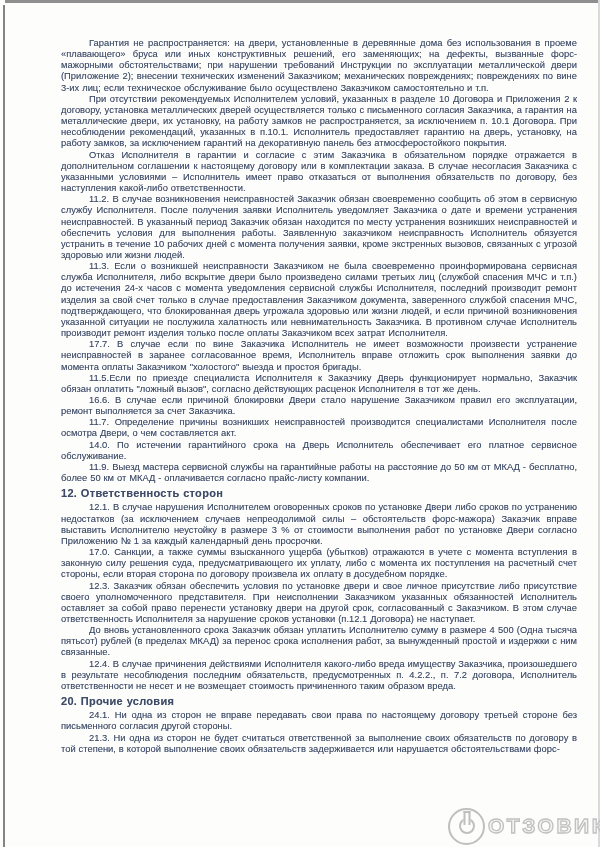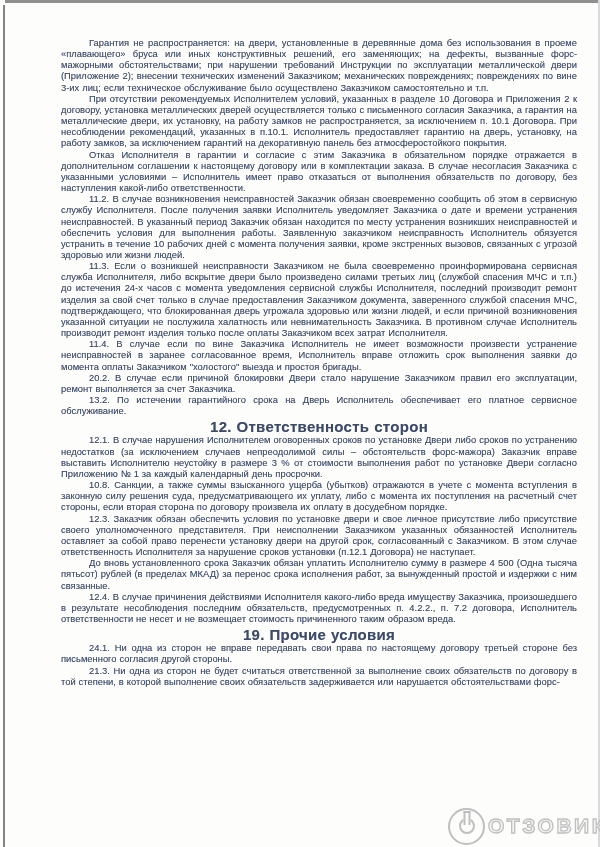--- a/index.html
+++ b/index.html
@@ -36,22 +36,22 @@
     text-align: justify;
     text-shadow: 0 0 0.5px rgba(61, 75, 104, 0.45);
     word-spacing: 0.3px;
   }
   .content p {
     margin: 0;
     text-indent: 28px;
   }
   .content h3 {
     margin: 5px 0 2px 0;
-    text-align: center;
-    font-size: 15px;
+    text-align: left;
+    font-size: 11px;
     font-weight: bold;
     letter-spacing: 0.3px;
   }
   
   .watermark {
     position: absolute;
     left: 448px;
     top: 806px;
     height: 40px;
     display: flex;
@@ -100,30 +100,33 @@
   <div class="edge-top"></div>
   <div class="edge-left"></div>
   <div class="edge-right"></div>
 
   <div class="content">
     <p>Гарантия не распространяется: на двери, установленные в деревянные дома без использования в проеме «плавающего» бруса или иных конструктивных решений, его заменяющих; на дефекты, вызванные форс-мажорными обстоятельствами; при нарушении требований Инструкции по эксплуатации металлической двери (Приложение 2); внесении технических изменений Заказчиком; механических повреждениях; повреждениях по вине 3-их лиц; если техническое обслуживание было осуществлено Заказчиком самостоятельно и т.п.</p>
     <p>При отсутствии рекомендуемых Исполнителем условий, указанных в разделе 10 Договора и Приложения 2 к договору, установка металлических дверей осуществляется только с письменного согласия Заказчика, а гарантия на металлические двери, их установку, на работу замков не распространяется, за исключением п. 10.1 Договора. При несоблюдении рекомендаций, указанных в п.10.1. Исполнитель предоставляет гарантию на дверь, установку, на работу замков, за исключением гарантий на декоративную панель без атмосферостойкого покрытия.</p>
     <p>Отказ Исполнителя в гарантии и согласие с этим Заказчика в обязательном порядке отражается в дополнительном соглашении к настоящему договору или в комплектации заказа. В случае несогласия Заказчика с указанными условиями  – Исполнитель имеет право отказаться от выполнения обязательств по договору, без наступления какой-либо ответственности.</p>
     <p>11.2. В случае возникновения неисправностей Заказчик обязан своевременно сообщить об этом в сервисную службу Исполнителя. После получения заявки Исполнитель уведомляет Заказчика о дате и времени устранения неисправностей. В указанный период Заказчик обязан находится по месту устранения возникших неисправностей и обеспечить условия для выполнения работы. Заявленную заказчиком неисправность Исполнитель обязуется устранить в течение 10 рабочих дней с момента получения заявки, кроме экстренных вызовов, связанных с угрозой здоровью или жизни людей.</p>
     <p>11.3. Если о возникшей неисправности Заказчиком не была своевременно проинформирована сервисная служба Исполнителя,  либо вскрытие двери было произведено силами третьих лиц  (службой спасения МЧС и т.п.)  до истечения 24-х часов с момента уведомления сервисной службы Исполнителя,  последний производит ремонт изделия за свой счет только в случае предоставления Заказчиком документа, заверенного службой спасения МЧС, подтверждающего, что блокированная дверь угрожала здоровью или жизни людей, и если причиной возникновения указанной ситуации не послужила халатность или невнимательность Заказчика. В противном случае Исполнитель производит ремонт изделия только после оплаты Заказчиком всех затрат Исполнителя.</p>
-    <p>11.4. В случае если по вине Заказчика Исполнитель не имеет возможности произвести устранение неисправностей в заранее согласованное время, Исполнитель вправе отложить срок выполнения заявки до момента оплаты Заказчиком "холостого" выезда и простоя бригады.</p>
-    <p>20.2. В случае если причиной блокировки Двери  стало нарушение Заказчиком правил его эксплуатации, ремонт выполняется за счет Заказчика.</p>
-    <p>13.2. По истечении гарантийного срока на Дверь Исполнитель обеспечивает его платное сервисное обслуживание.</p>
+    <p>17.7. В случае если по вине Заказчика Исполнитель не имеет возможности произвести устранение неисправностей в заранее согласованное время, Исполнитель вправе отложить срок выполнения заявки до момента оплаты Заказчиком "холостого" выезда и простоя бригады.</p>
+    <p>11.5.Если по приезде специалиста Исполнителя к Заказчику Дверь функционирует нормально, Заказчик обязан оплатить "ложный вызов", согласно действующих расценок Исполнителя в тот же день.</p>
+    <p>16.6. В случае если причиной блокировки Двери  стало нарушение Заказчиком правил его эксплуатации, ремонт выполняется за счет Заказчика.</p>
+    <p>11.7. Определение причины возникших неисправностей производится специалистами Исполнителя после осмотра Двери, о чем составляется акт.</p>
+    <p>14.0. По истечении гарантийного срока на Дверь Исполнитель обеспечивает его платное сервисное обслуживание.</p>
+    <p>11.9. Выезд мастера сервисной службы на гарантийные работы на расстояние до 50 км от МКАД - бесплатно, более 50 км от МКАД - оплачивается согласно прайс-листу компании.</p>
     <h3>12. Ответственность сторон</h3>
     <p>12.1. В случае нарушения Исполнителем оговоренных сроков по установке Двери либо сроков по устранению недостатков  (за исключением случаев непреодолимой силы – обстоятельств форс-мажора) Заказчик вправе выставить Исполнителю неустойку в размере 3 % от стоимости выполнения работ по установке Двери согласно Приложению № 1 за каждый календарный день просрочки.</p>
-    <p>10.8. Санкции, а также суммы взысканного ущерба (убытков) отражаются в учете с момента вступления в законную силу решения суда, предусматривающего их уплату, либо с момента их поступления на расчетный счет стороны, если вторая сторона по договору произвела их оплату в досудебном порядке.</p>
+    <p>17.0. Санкции, а также суммы взысканного ущерба (убытков) отражаются в учете с момента вступления в законную силу решения суда, предусматривающего их уплату, либо с момента их поступления на расчетный счет стороны, если вторая сторона по договору произвела их оплату в досудебном порядке.</p>
     <p>12.3. Заказчик обязан обеспечить условия по установке двери и свое личное  присутствие либо присутствие своего уполномоченного представителя. При неисполнении Заказчиком указанных обязанностей Исполнитель оставляет за собой право перенести установку двери на другой срок, согласованный с Заказчиком. В этом случае ответственность Исполнителя за нарушение сроков установки (п.12.1 Договора) не наступает.</p>
     <p>До вновь установленного срока Заказчик обязан уплатить Исполнителю сумму в размере 4 500 (Одна тысяча пятьсот) рублей (в пределах МКАД) за перенос срока исполнения работ, за вынужденный простой и издержки с ним связанные.</p>
     <p>12.4. В случае причинения действиями Исполнителя какого-либо вреда имуществу Заказчика, произошедшего в результате несоблюдения последним обязательств, предусмотренных п. 4.2.2., п. 7.2 договора, Исполнитель ответственности не несет и не возмещает стоимость причиненного таким образом вреда.</p>
-    <h3>19. Прочие условия</h3>
+    <h3>20. Прочие условия</h3>
     <p>24.1. Ни одна из сторон не вправе передавать свои права по настоящему договору третьей стороне без письменного согласия другой стороны.</p>
     <p>21.3. Ни одна из сторон не будет считаться ответственной за выполнение своих обязательств по договору в той степени, в которой выполнение своих обязательств задерживается или нарушается обстоятельствами форс-</p>
   </div>
 
   <div class="watermark">
     <span class="wm-logo">
       <span class="wm-ring"></span>
       <span class="wm-stem"></span>
     </span>
     <span class="wm-text">ОТЗОВИК</span>

